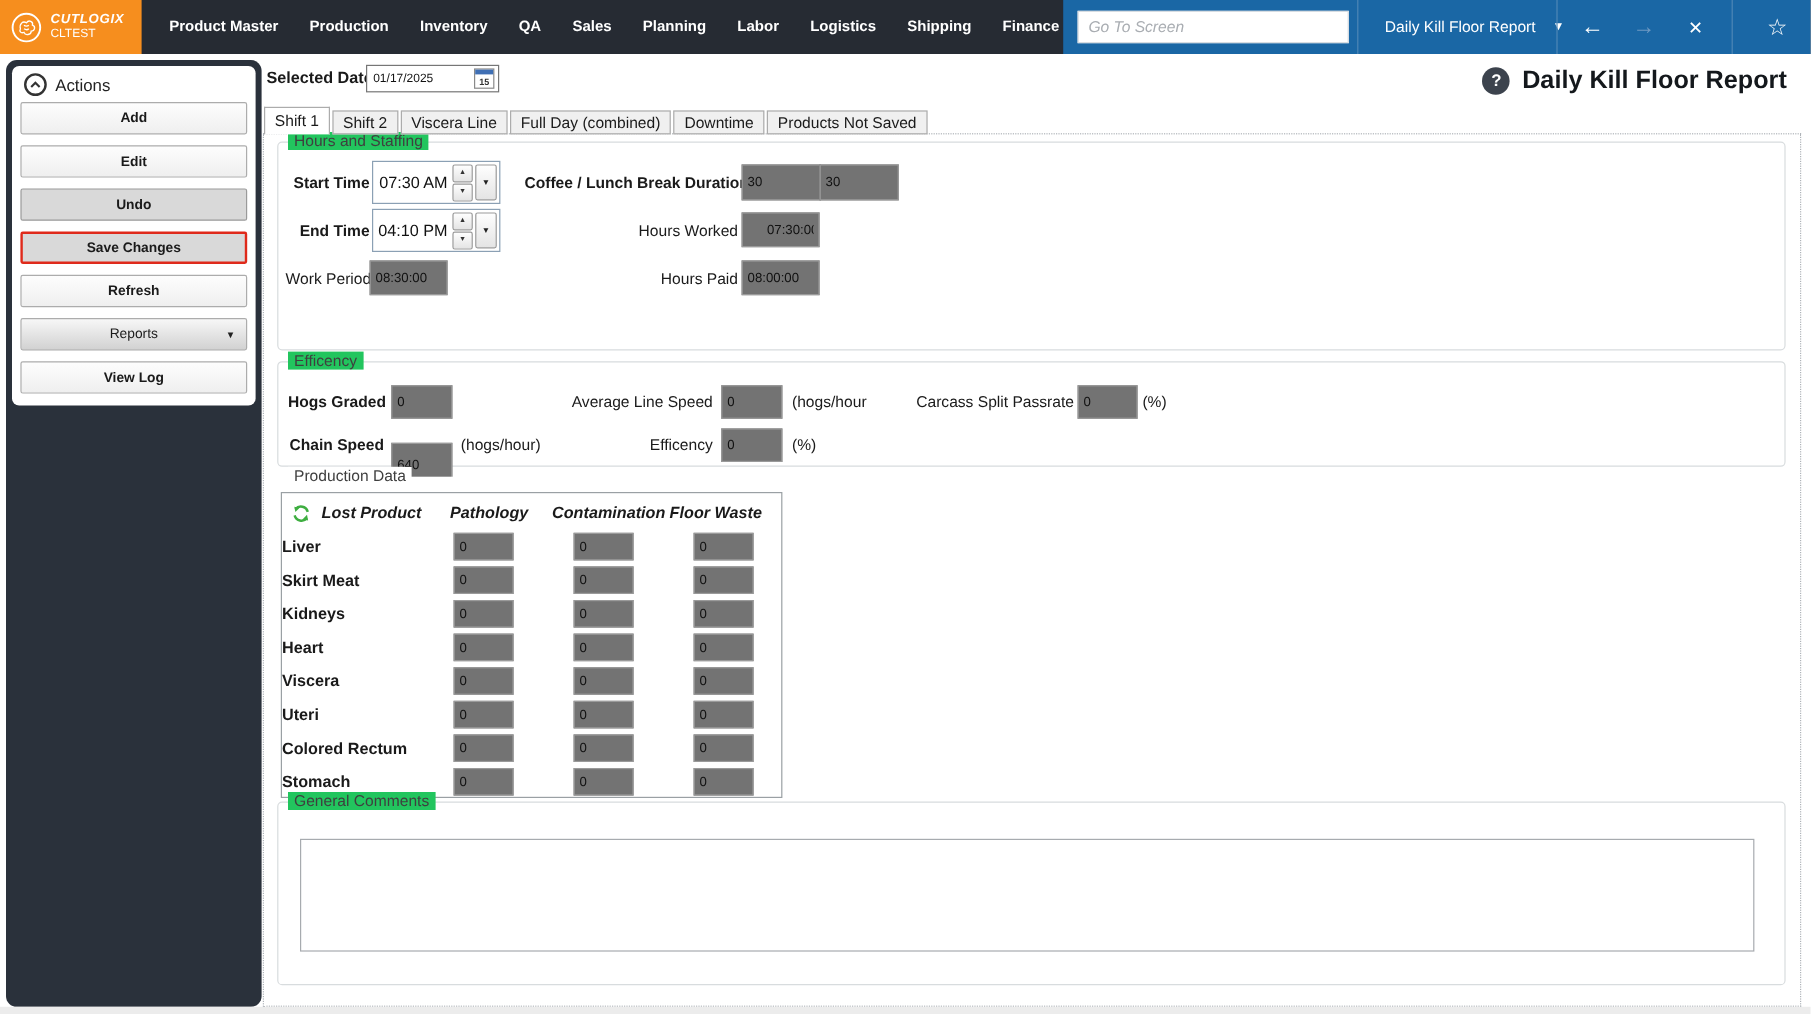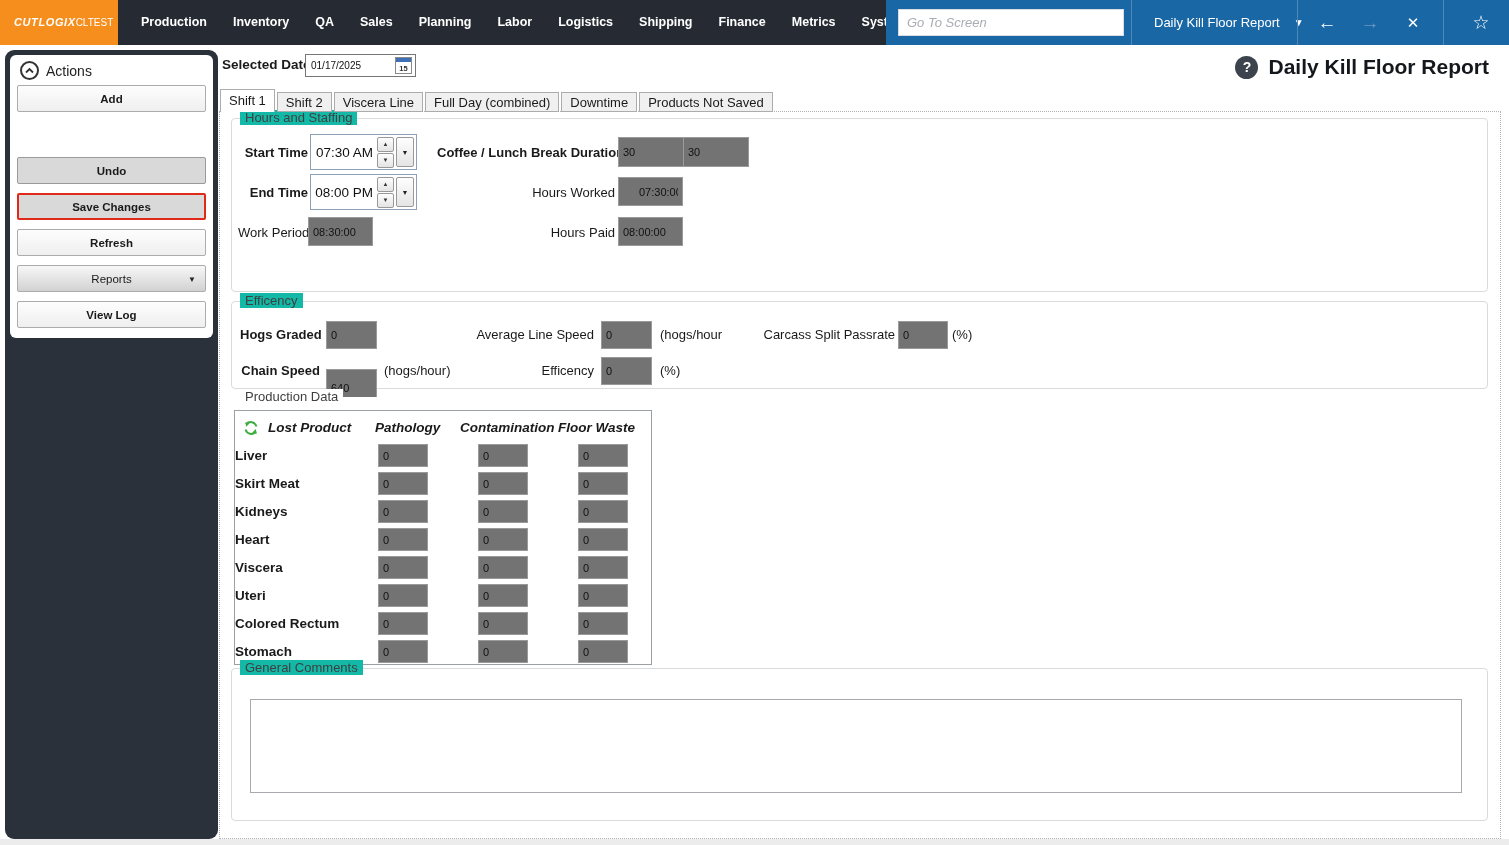--- a/index.html
+++ b/index.html
@@ -3,21 +3,21 @@
 <meta charset="utf-8">
 <style>
   * { box-sizing: border-box; margin: 0; padding: 0; }
   html,body { background:#ffffff; }
   body { font-family:"Liberation Sans", sans-serif; }
   .screen { position:relative; width:1509px; height:845px; background:#ffffff; overflow:hidden; }
 
   
   .topbar { position:absolute; left:0; top:0; width:1509px; height:45px; background:#262B33; display:flex; align-items:stretch; }
   .logo { width:118px; height:45px; background:#F68E1E; display:flex; align-items:center; padding:0 8px; gap:6px; flex:none; }
-  .logo-texts { display:flex; align-items:center; line-height:1.15; }
+  .logo-texts { display:flex; flex-direction:column; align-items:flex-start; line-height:1.15; }
   .brand { font-size:11px; font-weight:bold; font-style:italic; color:#ffffff; letter-spacing:.6px; }
   .env { font-size:10px; color:#ffffff; }
   .menu { display:flex; align-items:center; padding-left:10px; }
   .menu-item { color:#ffffff; font-size:12.5px; font-weight:bold; padding:0 13px; height:45px; line-height:45px; white-space:nowrap; cursor:default; }
   .topbar-right { position:absolute; left:886px; top:0; width:623px; height:45px; background:#1A67A5; }
   .tb-divider { position:absolute; top:0; width:1px; height:45px; background:#4E87B6; }
   .goto-input { position:absolute; left:12px; top:9px; width:226px; height:27px; border:1px solid #d7dde2; background:#fff; font-family:"Liberation Sans",sans-serif; font-size:13px; font-style:italic; color:#555; padding:0 8px; }
   .goto-input::placeholder { color:#a9adb2; font-style:italic; }
   .screen-dropdown { position:absolute; left:254px; top:0; width:152px; height:45px; display:flex; align-items:center; gap:14px; color:#fff; cursor:pointer; }
   .screen-dropdown .sd-label { font-size:13px; white-space:nowrap; padding-left:14px; }
@@ -53,21 +53,21 @@
   .title-text { font-size:21px; font-weight:bold; color:#14181c; white-space:nowrap; }
 
   
   .tabs { position:absolute; left:220px; top:89px; height:23px; display:flex; align-items:flex-end; z-index:4; }
   .tab { height:20px; line-height:19px; padding:0 8px; font-size:13px; color:#1a1a1a; background:#f0f0f0; border:1px solid #ACACAC; margin-right:2px; white-space:nowrap; cursor:pointer; }
   .tab.active { height:23px; line-height:22px; background:#ffffff; border-bottom:none; }
 
   
   .tab-panel { position:absolute; left:219px; top:111px; width:1282px; height:728px; border:1px dotted #aeb3b8; background:#ffffff; }
   .groupbox { position:absolute; border:1px solid #d8dcde; border-radius:4px; background:#fff; }
-  .legend { position:absolute; top:-9px; left:8px; background:#14b8a6; padding:0 5px; font-size:13px; color:#3f3f3f; white-space:nowrap; }
+  .legend { position:absolute; top:-9px; left:8px; background:#22c55e; padding:0 5px; font-size:13px; color:#3f3f3f; white-space:nowrap; }
 
   .txt { position:absolute; border:1px solid #9a9a9a; background:#737373; font-family:"Liberation Sans",sans-serif; font-size:11px; color:#111; padding:1px 4px; }
 
   
   .timepicker { position:absolute; width:107px; height:36px; border:1px solid #8ba0b4; background:#fff; display:flex; align-items:center; }
   .tp-value { flex:1; text-align:right; padding-right:3px; font-size:13.5px; color:#111; }
   .tp-spin { display:flex; flex-direction:column; gap:1px; margin:0 1px; }
   .spin-btn { width:17px; height:15px; font-size:6px; line-height:1; color:#333; background:linear-gradient(#fefefe,#e4e4e4); border:1px solid #999; border-radius:2px; padding:0; cursor:pointer; }
   .tp-drop { width:18px; height:30px; margin:2px 2px 2px 1px; font-size:7px; color:#222; background:linear-gradient(#fefefe,#e4e4e4); border:1px solid #999; border-radius:2px; padding:0; cursor:pointer; }
 
@@ -93,20 +93,21 @@
       <svg width="28" height="28" viewBox="0 0 28 28">
         <circle cx="14" cy="14" r="11.5" fill="none" stroke="#ffffff" stroke-width="1.6"></circle>
         <path d="M9,15 C8,11 11,8 14,10 C16,7 20,9 19,12 C22,13 21,17 18,17 C18,20 13,21 12,18 C9,19 8,17 9,15 Z M12,12 C13,13 15,13 16,12 M12,15 C13.5,16 15,16 16,15" fill="none" stroke="#ffffff" stroke-width="1.1"></path>
       </svg>
       <div class="logo-texts">
         <span class="brand">CUTLOGIX</span>
         <span class="env">CLTEST</span>
       </div>
     </div>
     <nav class="menu">
+      <span class="menu-item">Product Master</span>
       <span class="menu-item">Production</span>
       <span class="menu-item">Inventory</span>
       <span class="menu-item">QA</span>
       <span class="menu-item">Sales</span>
       <span class="menu-item">Planning</span>
       <span class="menu-item">Labor</span>
       <span class="menu-item">Logistics</span>
       <span class="menu-item">Shipping</span>
       <span class="menu-item">Finance</span>
       <span class="menu-item">Metrics</span>
@@ -132,20 +133,21 @@
     <div class="sidebar-inner">
       <div class="actions-header">
         <span class="collapse-circle">
           <svg width="13" height="13" viewBox="0 0 13 13">
               <polyline points="3,8.5 6.5,5 10,8.5" fill="none" stroke="#333" stroke-width="1.8"></polyline>
             </svg>
         </span>
         <span class="actions-title">Actions</span>
       </div>
       <button class="sbtn" style="top:30px">Add</button>
+      <button class="sbtn" style="top:66px">Edit</button>
       <button class="sbtn pressed" style="top:102px">Undo</button>
       <button class="sbtn save" style="top:138px">Save Changes</button>
       <button class="sbtn" style="top:174px">Refresh</button>
       <button class="sbtn reports" style="top:210px">
         <span>Reports</span>
         <span class="rep-arrow">▼</span>
       </button>
       <button class="sbtn" style="top:246px">View Log</button>
     </div>
   </aside>
@@ -183,21 +185,21 @@
         </span>
         <button class="tp-drop">▼</button>
       </div>
 
       <span class="lbl b r" style="left:205px; top:26px; width:178px">Coffee / Lunch Break Duration</span>
       <input class="txt" style="left: 386px; top: 18px; width: 66px; height: 30px;" value="30">
       <input class="txt" style="left: 451px; top: 18px; width: 66px; height: 30px;" value="30">
 
       <span class="lbl b r" style="left:6px; top:66px; width:70px">End Time</span>
       <div class="timepicker" style="left:78px; top:55px">
-        <span class="tp-value">08:00 PM</span>
+        <span class="tp-value">04:10 PM</span>
         <span class="tp-spin">
           <button class="spin-btn">▲</button>
           <button class="spin-btn">▼</button>
         </span>
         <button class="tp-drop">▼</button>
       </div>
 
       <span class="lbl r" style="left:263px; top:66px; width:120px">Hours Worked</span>
       <input class="txt" style="left: 386px; top: 58px; width: 65px; height: 29px; padding-left: 20px;" value="07:30:00">
 

